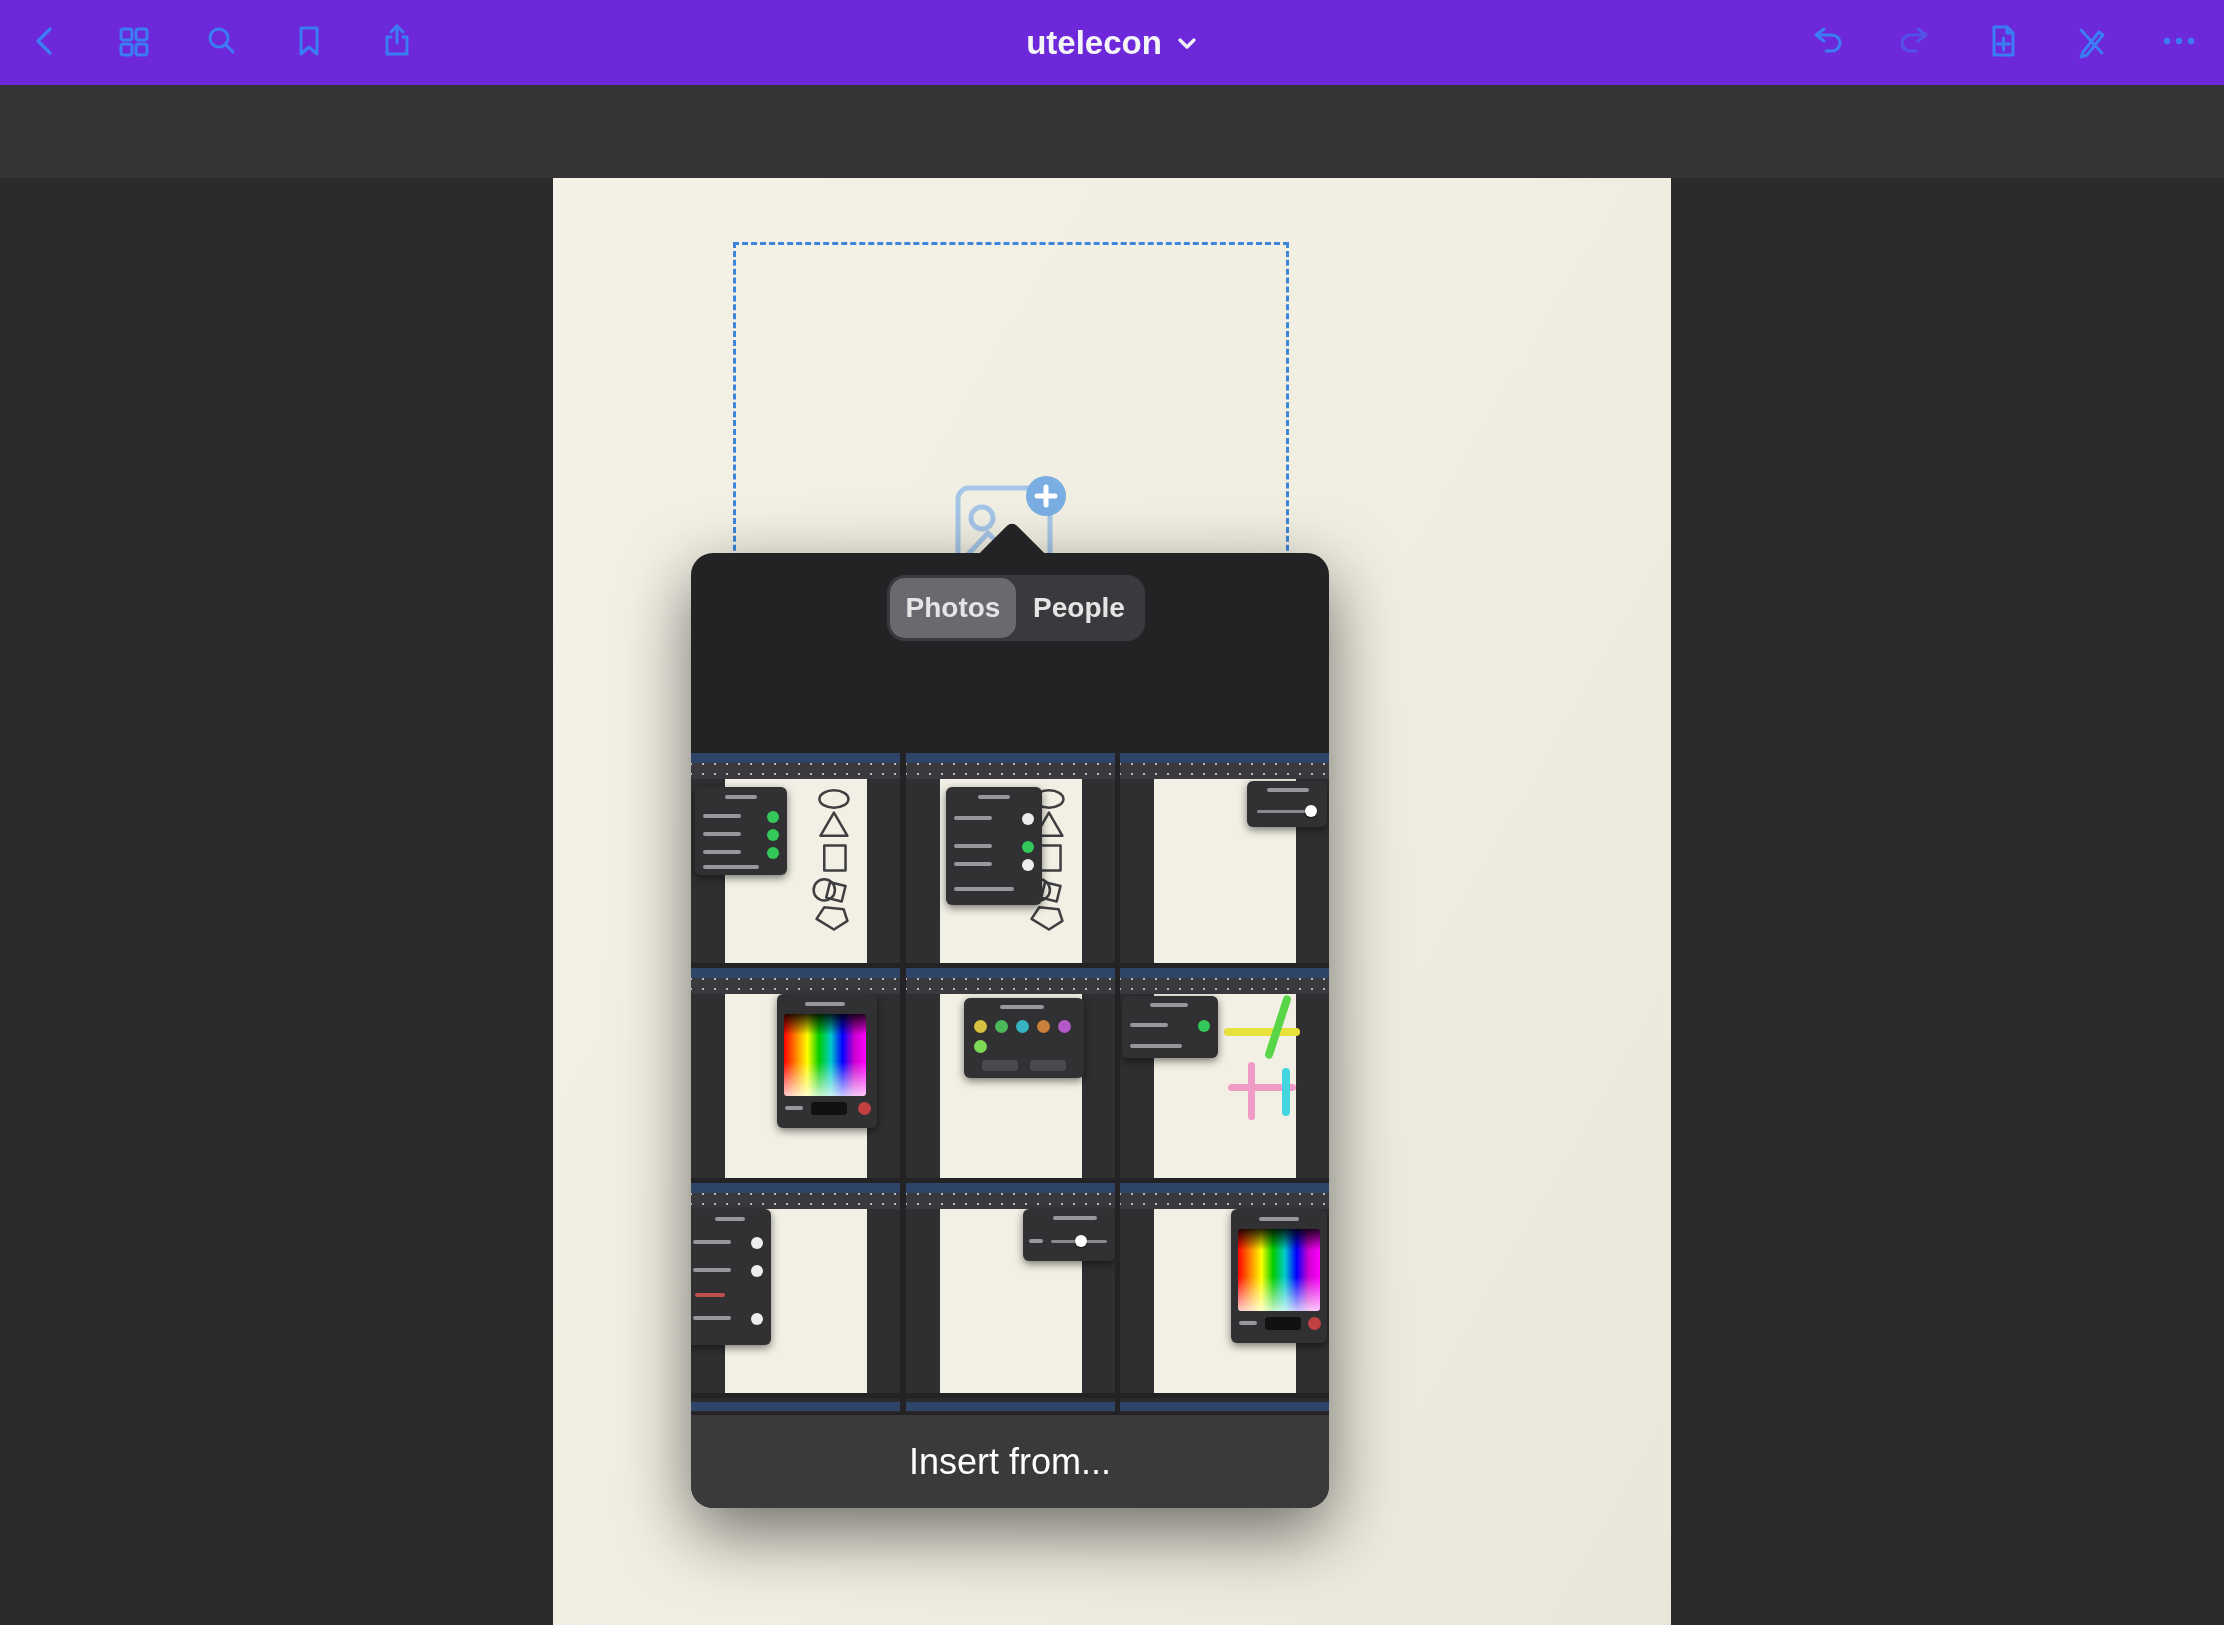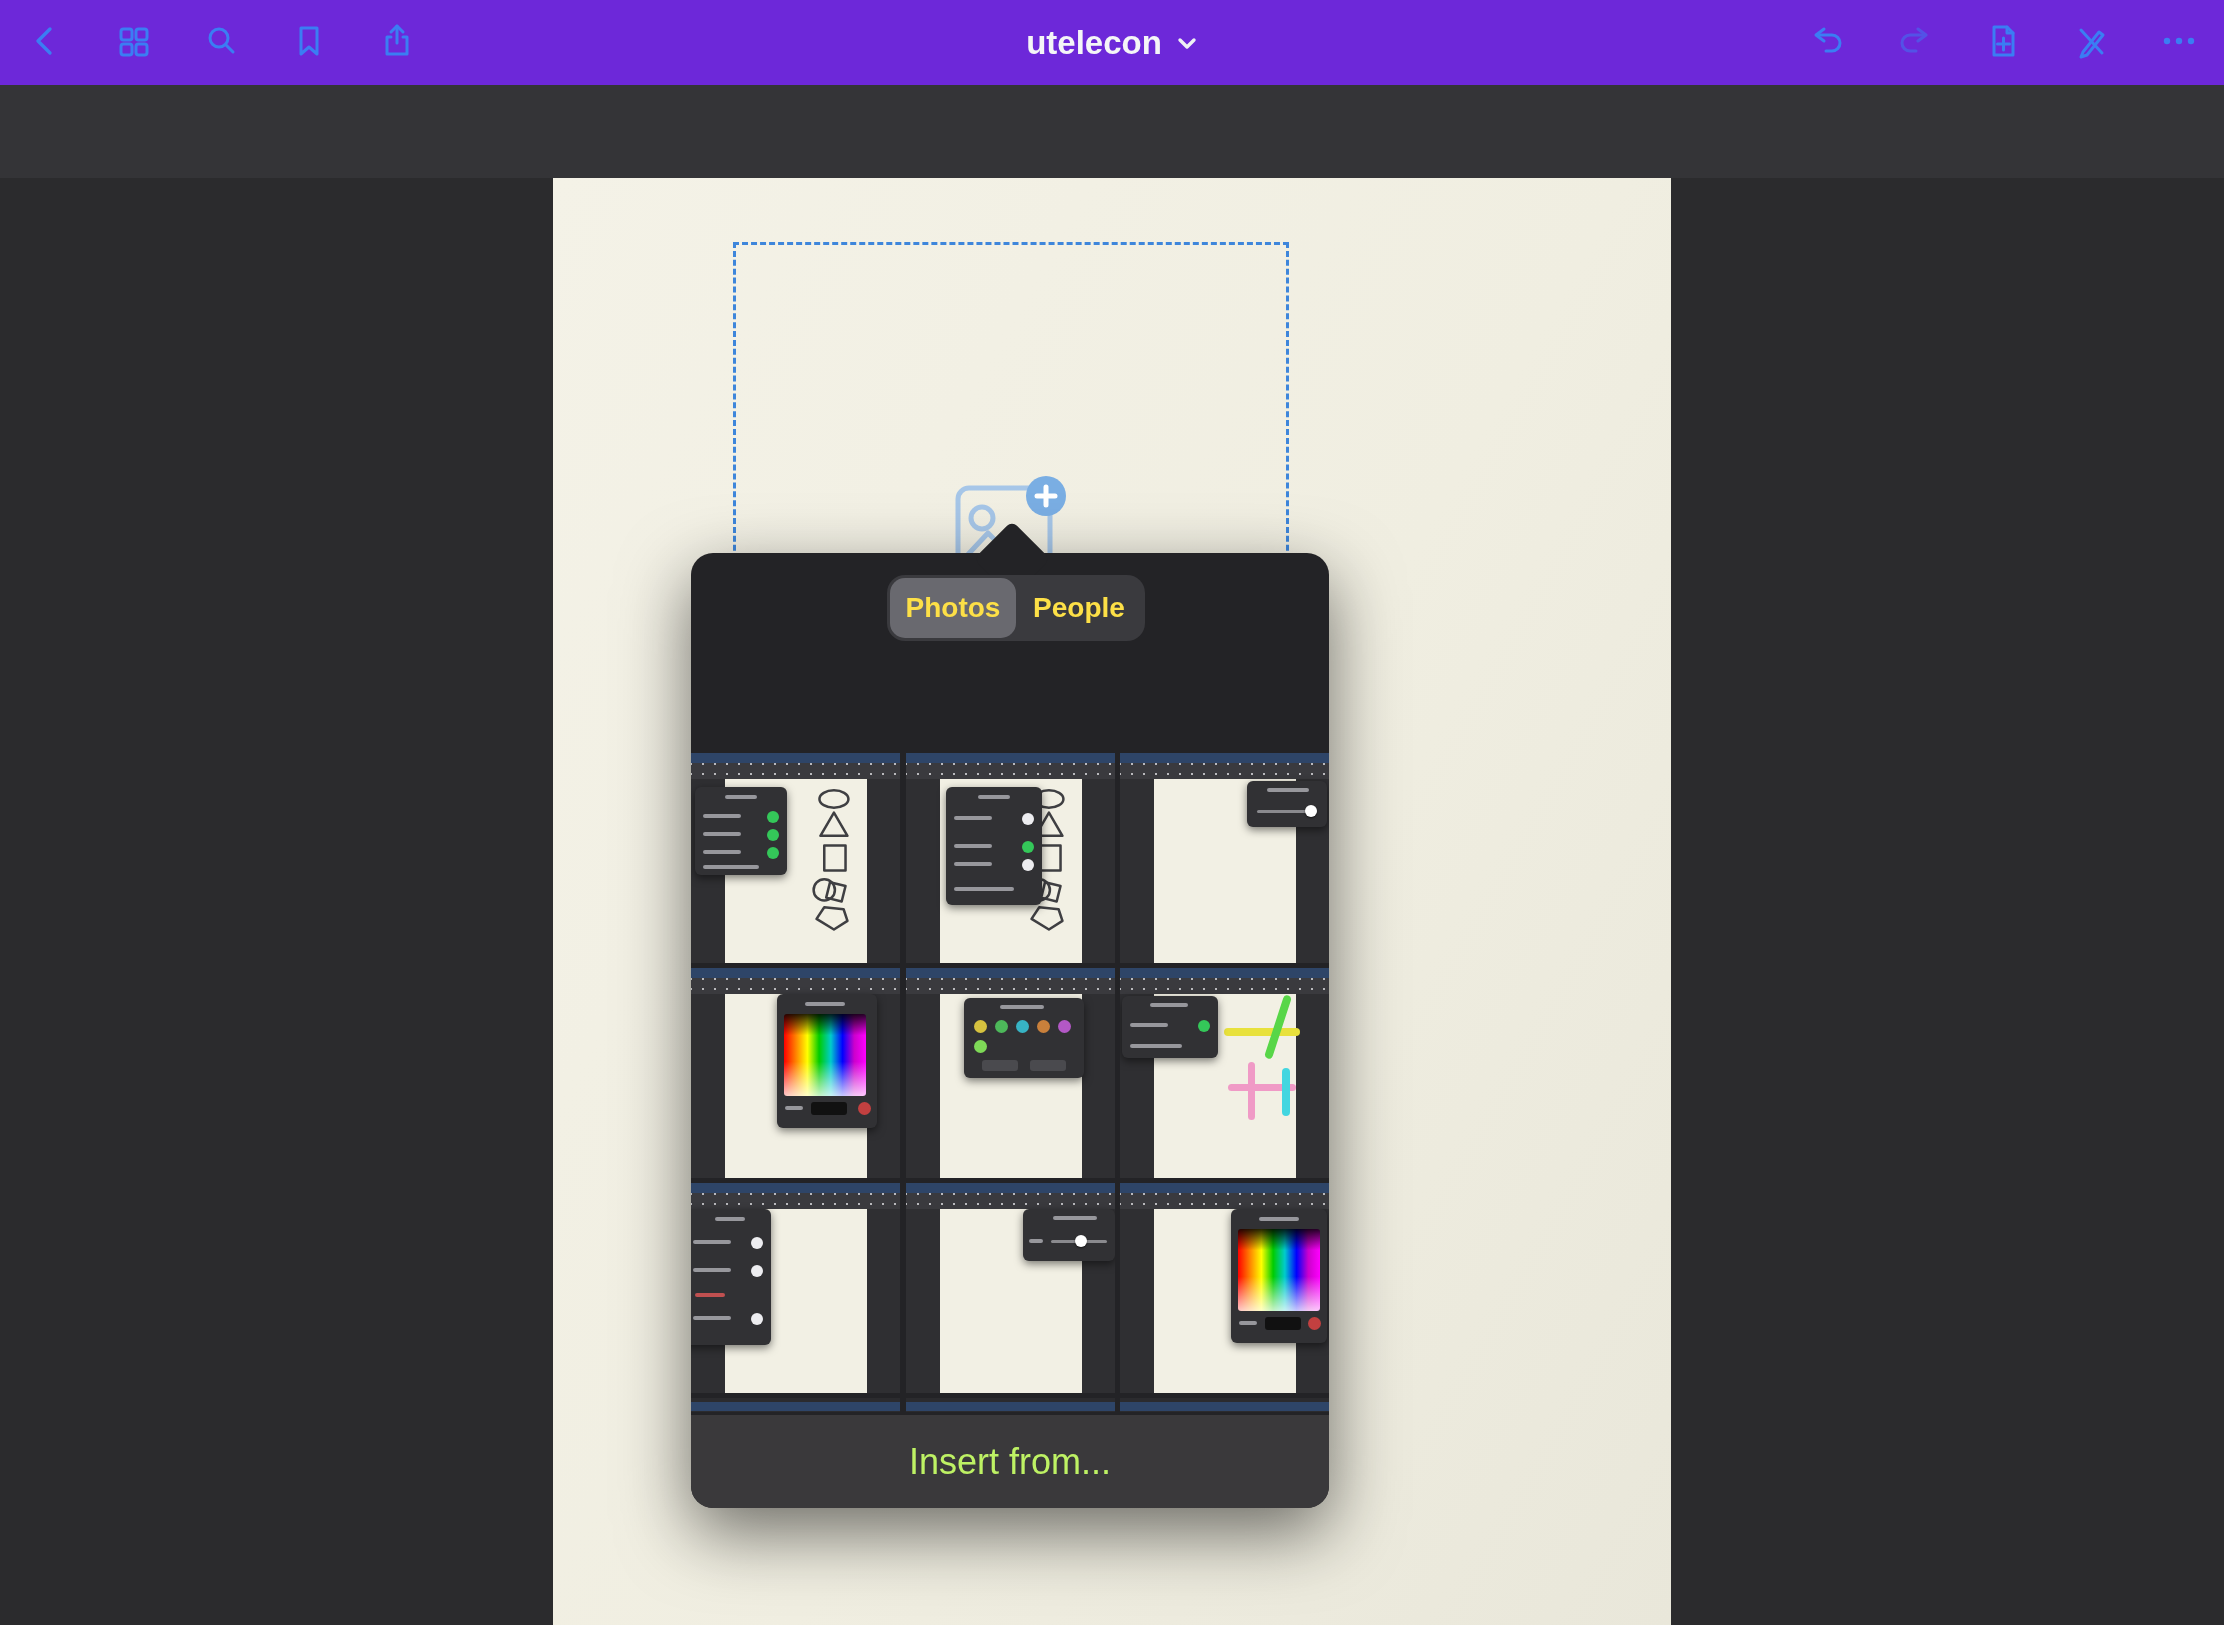--- a/index.html
+++ b/index.html
@@ -24,33 +24,33 @@
   .page{position:absolute;left:553px;top:0;width:1118px;height:1447px;
     background:linear-gradient(120deg,#f4f2e7 0%,#f0eee1 55%,#e9e7da 100%);}
   .selection-rect{position:absolute;left:180px;top:64px;width:556px;height:380px;border:3px dashed #3e86db;}
   .placeholder-svg{position:absolute;left:397px;top:277px;width:130px;height:115px;overflow:visible;}
 
   
   .popover{position:absolute;left:691px;top:375px;width:638px;height:955px;background:#232326;border-radius:22px;
     box-shadow:0 24px 70px rgba(0,0,0,.55);z-index:10;}
   .pop-arrow{position:absolute;left:294px;top:-21px;width:54px;height:54px;background:#232326;transform:rotate(45deg);border-radius:7px;}
   .seg{position:absolute;left:196px;top:22px;width:258px;height:66px;background:#3a3a3e;border-radius:18px;display:flex;padding:3px;}
-  .seg-btn{flex:1;border:none;background:none;border-radius:15px;color:#fde047;font-size:28px;font-weight:600;cursor:pointer;font-family:inherit;}
+  .seg-btn{flex:1;border:none;background:none;border-radius:15px;color:#e5e5e5;font-size:28px;font-weight:600;cursor:pointer;font-family:inherit;}
   .seg-btn.sel{background:#69696f;}
   .searchbox{position:absolute;left:34px;top:110px;width:570px;height:82px;background:#45454a;border-radius:20px;display:flex;align-items:center;padding:0 18px;gap:12px;}
   .searchbox svg{width:32px;height:32px;stroke:#9a9aa0;stroke-width:3;fill:none;stroke-linecap:round;flex:0 0 32px;}
   .searchbox input{flex:1;background:transparent;border:none;outline:none;font-size:31px;color:#e8e8ea;font-family:inherit;}
   .searchbox input::placeholder{color:#9a9aa0;}
   .photo-grid{position:absolute;left:0;top:200px;width:638px;display:grid;grid-template-columns:repeat(3,209px);grid-auto-rows:210px;justify-content:space-between;row-gap:5px;}
   .cell{position:relative;width:209px;height:210px;overflow:hidden;background:#2b2b2e;border:none;padding:0;cursor:pointer;}
   .sliver-row{position:absolute;left:0;top:845px;width:638px;height:14px;display:flex;justify-content:space-between;overflow:hidden;}
   .sliver{position:relative;width:209px;height:14px;background:#2b2b2e;}
   .sliver .sh-bar{top:4px;height:9px;}
   .pop-footer{position:absolute;left:0;top:862px;width:638px;height:93px;background:#3a393b;border-radius:0 0 22px 22px;display:flex;align-items:center;justify-content:center;}
-  .pop-footer span{color:#bef264;font-size:36px;}
+  .pop-footer span{color:#ffffff;font-size:36px;}
 
   
   .shot{position:absolute;inset:0;background:#2f2f32;overflow:hidden;}
   .sh-bar{position:absolute;left:0;right:0;top:0;height:10px;background:#2e4568;}
   .sh-tools{position:absolute;left:0;right:0;top:10px;height:16px;background:#3a3a3e;
     background-image:radial-gradient(circle,#b9b9bd 1.1px,transparent 1.5px);background-size:12px 10px;background-position:6px 6px;}
   .sh-page{position:absolute;top:26px;bottom:0;left:34px;width:142px;background:#f2f0e4;}
   .pnl{position:absolute;background:#313134;border-radius:6px;box-shadow:0 3px 8px rgba(0,0,0,.5);z-index:2;}
   .ln{position:absolute;height:4px;border-radius:2px;background:#97979c;}
   .dotc{position:absolute;border-radius:50%;}

